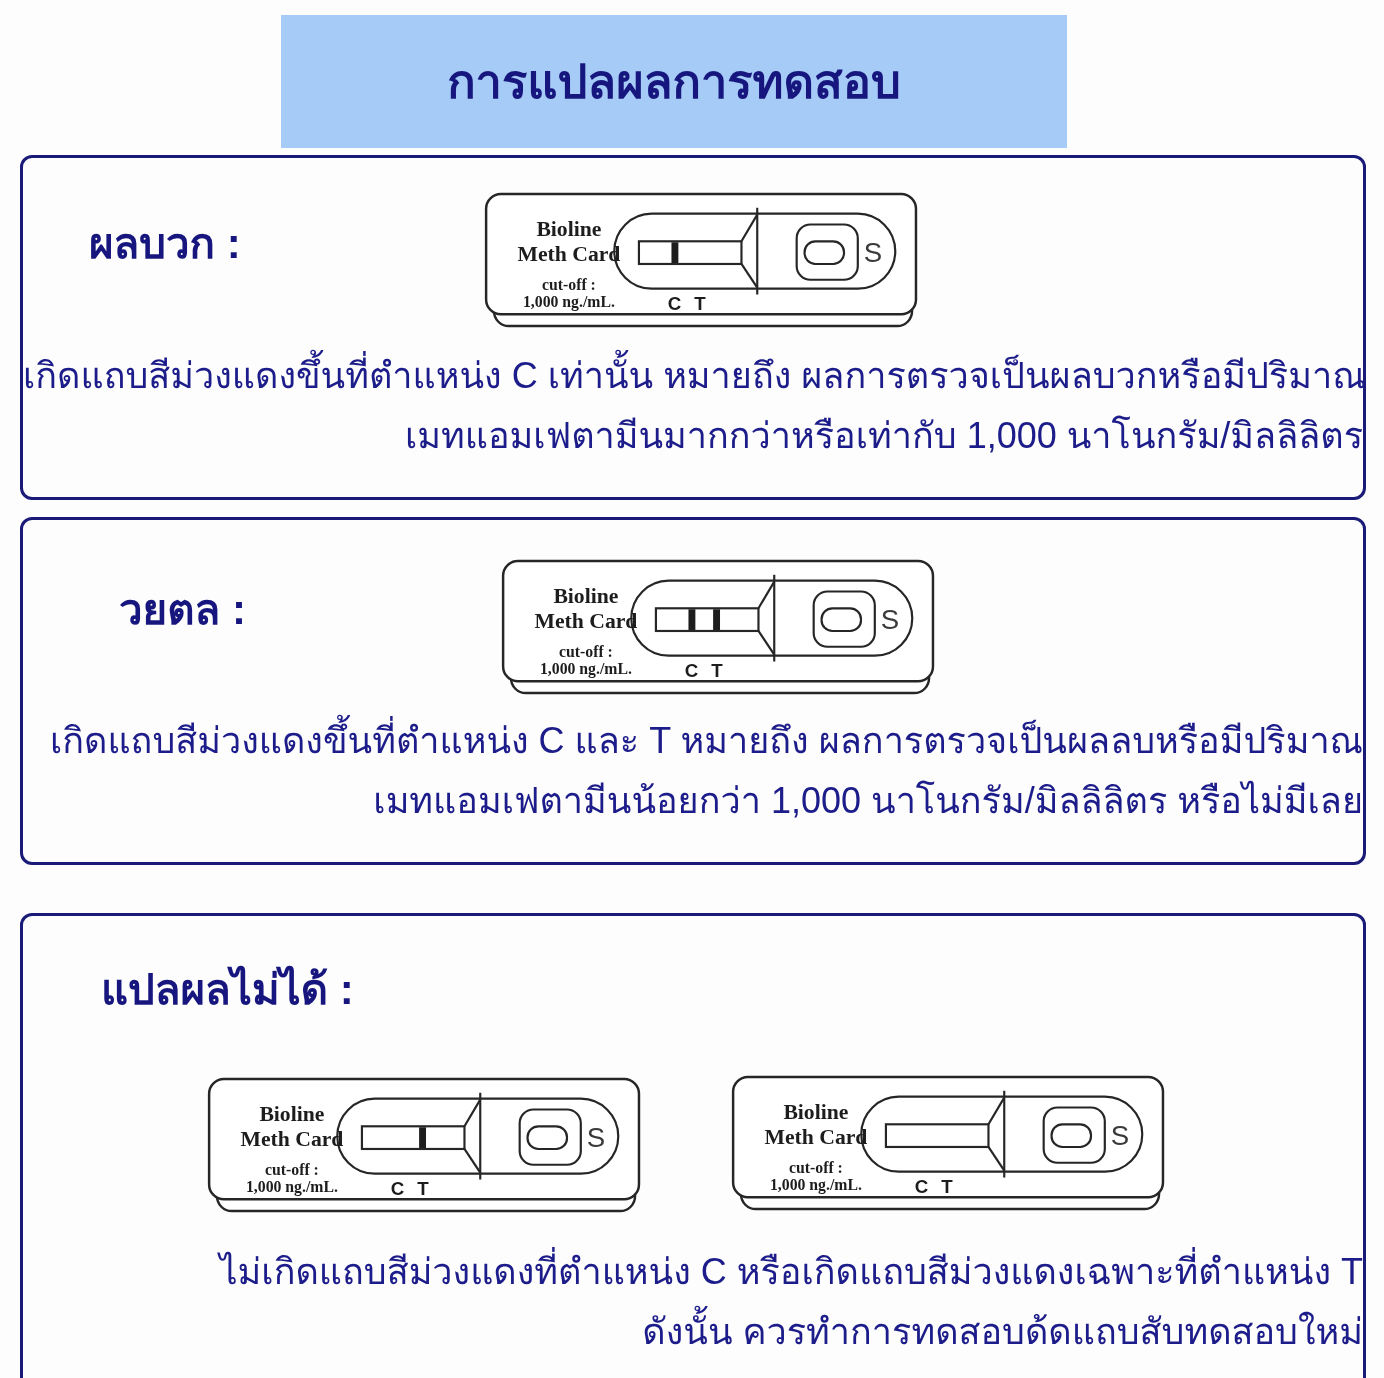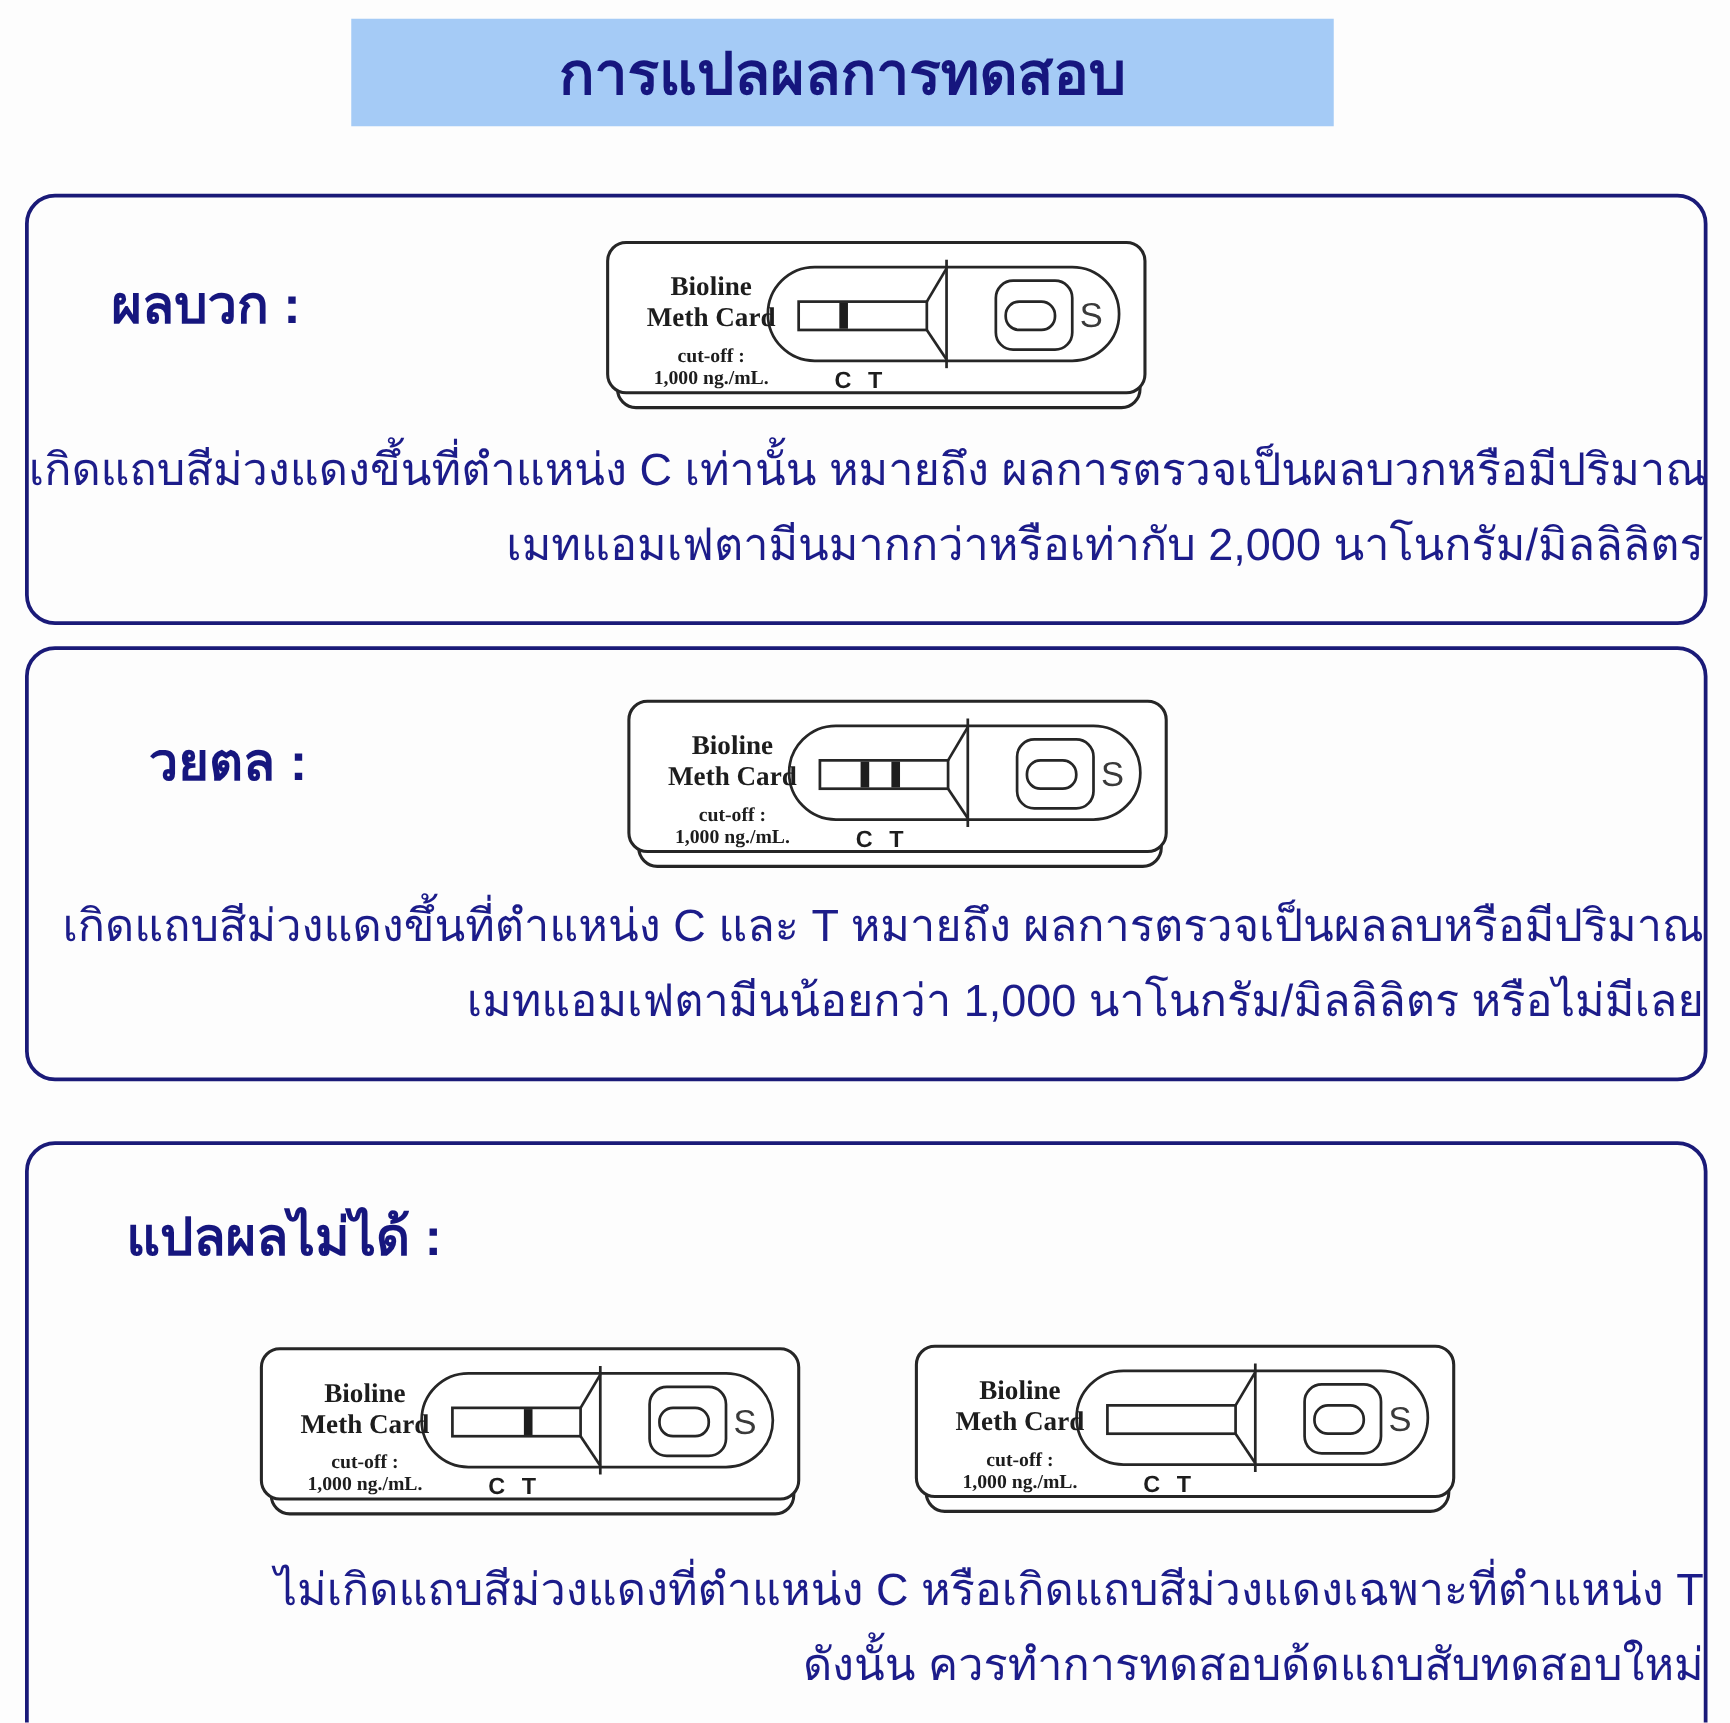--- a/index.html
+++ b/index.html
@@ -7,34 +7,34 @@
   body {
     position:relative;
     width:1384px; height:1378px;
     font-family:"Liberation Sans","DejaVu Sans",sans-serif;
     overflow:hidden;
   }
   .page { position:absolute; inset:0; }
 
   
   .title-box {
-    position:absolute; left:281px; top:15px; width:786px; height:86px;
+    position:absolute; left:281px; top:15px; width:786px; height:133px;
     background:var(--title-bg,#a5cbf6);
     display:flex; align-items:center; justify-content:center;
   }
   .title-box span {
     font-size:47px; font-weight:700; color:var(--navy,#16167e);
     white-space:nowrap;
   }
 
   
   .panel {
     position:absolute; left:20px; width:1346px;
     border:3px solid var(--panel-border,#1a1a78);
-    border-radius:24px;
+    border-radius:12px;
   }
   .panel.p1 { top:155px; height:345px; }
   .panel.p2 { top:517px; height:348px; }
   .panel.p3 { top:877px; height:520px;margin-top:36px; }
 
   .panel-label {
     position:absolute; white-space:nowrap;
     font-size:42px; font-weight:700; line-height:56px;
     color:var(--navy,#16167e);
   }
@@ -111,21 +111,21 @@
     <text x="86" y="45" class="brand">Bioline</text>
     <text x="86" y="70" class="brand">Meth Card</text>
     <text x="86" y="99" class="cutoff">cut-off :</text>
     <text x="86" y="117" class="cutoff">1,000 ng./mL.</text>
     <text x="193" y="120" class="ct">C</text>
     <text x="219" y="120" class="ct">T</text>
     <text x="385" y="71" class="s">S</text>
   </svg>
 </div>
     <p class="desc l1">เกิดแถบสีม่วงแดงขึ้นที่ตำแหน่ง C เท่านั้น หมายถึง ผลการตรวจเป็นผลบวกหรือมีปริมาณ</p>
-    <p class="desc l2">เมทแอมเฟตามีนมากกว่าหรือเท่ากับ 2,000 นาโนกรัม/มิลลิลิตร</p>
+    <p class="desc l2">เมทแอมเฟตามีนมากกว่าหรือเท่ากับ 1,000 นาโนกรัม/มิลลิลิตร</p>
   </section>
 
   <section class="panel p2">
     <h2 class="panel-label">วยตล :</h2>
     <div class="cassette-wrap c1">
   <svg class="cassette" viewBox="0 0 446 142" width="440" height="140">
     <g stroke="#262626" fill="#ffffff">
       <rect x="10" y="18" width="424" height="118" rx="15" stroke-width="2.5"></rect>
       <rect x="2" y="2" width="436" height="122" rx="15" stroke-width="2.5"></rect>
       <rect x="132" y="22" width="285" height="76" rx="38" stroke-width="2.2"></rect>

